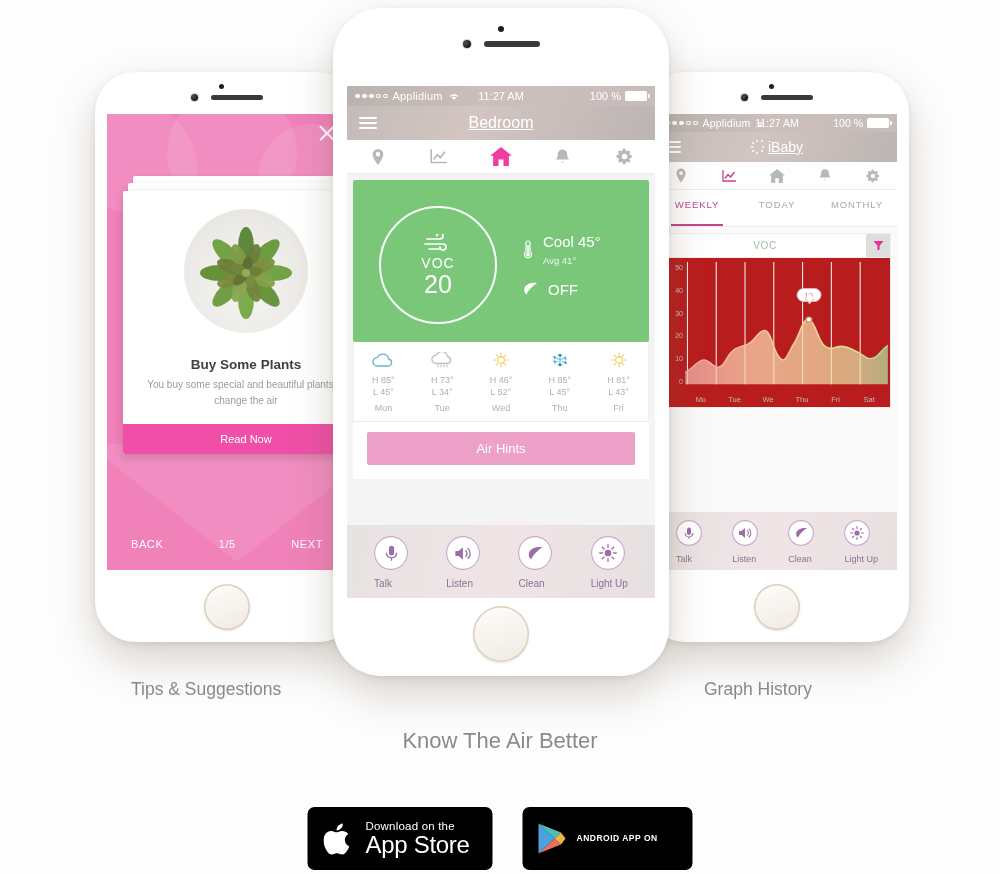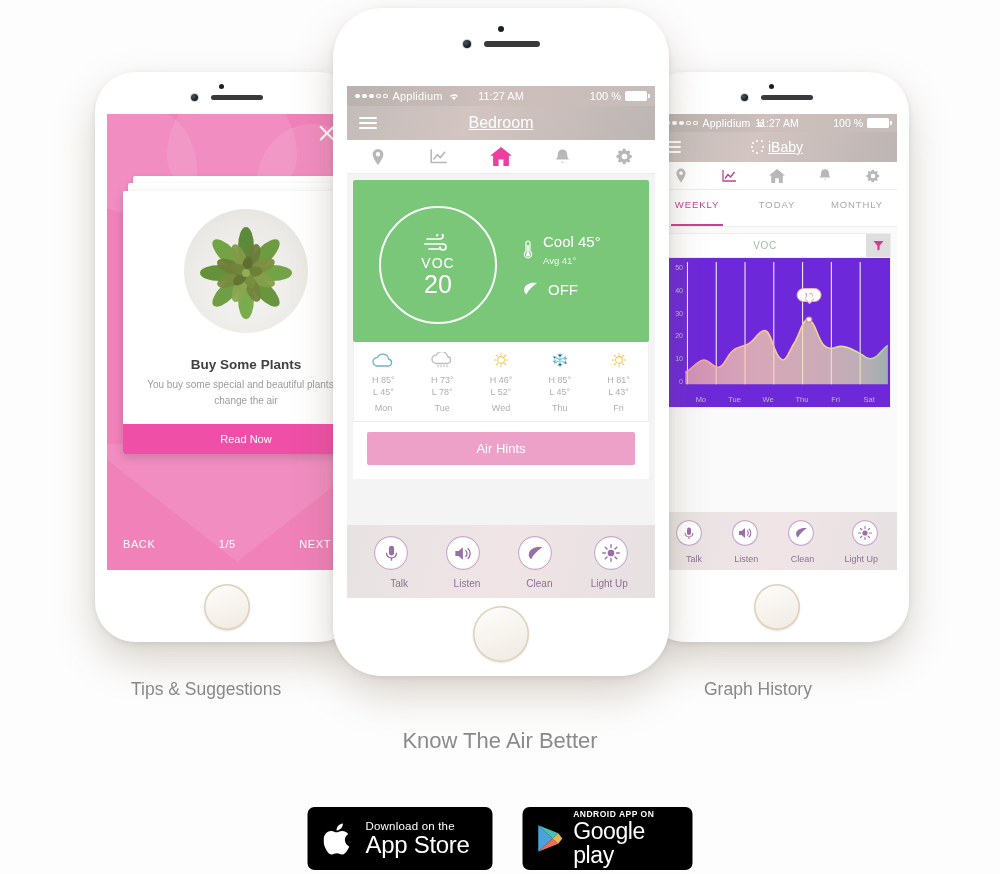--- a/index.html
+++ b/index.html
@@ -117,21 +117,21 @@
   .hints-wrap { background:#fff; margin:0 6px 0; padding:10px 14px 14px; }
   .btn-hints { display:block; width:100%; text-align:center; color:#fff;
                background:#eda0c8; border:none; padding:9px 0; font-size:13px;
                font-weight:300; border-radius:2px; cursor:pointer;
                font-family:"Liberation Sans",sans-serif; }
 
   
   .actions { display:flex; align-items:center; justify-content:space-around;
              background: linear-gradient(105deg,#e7e3e2,#f0e4e6 50%,#e6e0e1);
              padding:10px 6px 8px; }
-  .action { display:flex; flex-direction:column; align-items:flex-end; gap:8px; cursor:pointer; }
+  .action { display:flex; flex-direction:column; align-items:flex-start; gap:8px; cursor:pointer; }
   .action .bubble { border-radius:50%; background:#fff;
                     display:flex;align-items:center;justify-content:center;
                     box-shadow: inset 0 0 0 1.2px #c9a8cc; }
   .action .lbl { font-size:9px; color:#8f6f94; }
 
   
   #screen-left { background:#f081b9; }
   .tips-bg-deco { position:absolute; inset:0; overflow:hidden; }
   .tips-bg-deco .blob { position:absolute; background:rgba(255,255,255,.10);
                         border-radius:50% 50% 50% 50%/60% 60% 40% 40%; }
@@ -150,41 +150,41 @@
   .plant-pot { width:124px;height:124px;border-radius:50%;
                background:radial-gradient(circle at 50% 62%,#f4f4f2 0%,#eceae6 62%,#e3e0db 100%);
                display:flex;align-items:center;justify-content:center; position:relative; }
   .tip-text { text-align:center; padding:6px 16px 16px; }
   .tip-title { font-size:13.5px; color:#404040; font-weight:700; }
   .tip-desc { font-size:10px; color:#9c9c9c; line-height:1.55; margin-top:5px; }
   .btn-read { background:#ef4fa6; color:#fff; text-align:center; font-size:11px;
               padding:9px 0; font-weight:300; cursor:pointer; }
   .tips-nav { position:absolute; left:0; right:0; bottom:20px;
               display:flex; align-items:center; justify-content:space-between;
-              padding:0 16px; color:#fff; font-size:11px; letter-spacing:.6px; }
+              padding:0 24px; color:#fff; font-size:11px; letter-spacing:.6px; }
 
   
   #screen-right { background:#fafafa; }
   .ibaby-logo { display:flex; align-items:center; gap:3px; }
   .ibaby-logo .dots { width:14px;height:14px; position:relative; }
   .ibaby-logo .dots i { position:absolute; width:2.4px;height:2.4px;border-radius:50%;
                         background:#fff; }
   .seg-tabs { display:flex; background:#fff; border-bottom:1px solid #ededed; }
   .seg { flex:1; text-align:center; padding:9px 0 16px; font-size:9.5px;
          color:#a8a8a8; letter-spacing:.9px; cursor:pointer; position:relative; }
   .seg.active { color:#c2458f; }
   .seg.active::after { content:""; position:absolute; left:18%; right:18%; bottom:0;
                        height:1.6px; background:#c2458f; }
   .voc-bar { display:flex; align-items:stretch; background:#fff;
              margin:6px 6px 0; border:1px solid #eee; }
   .voc-bar .lbl { flex:1; text-align:center; font-size:10px; color:#9fbf9f;
                   padding:6px 0; letter-spacing:.6px; }
   .voc-bar .filter-btn { width:24px; background:#dedede;
                          display:flex;align-items:center;justify-content:center; cursor:pointer; }
-  .chart-box { background:#6d28d9; margin:0 6px; border:1px solid #eee; border-top:none;
+  .chart-box { background:#b91c1c; margin:0 6px; border:1px solid #eee; border-top:none;
                position:relative; height:150px; }
   .chart-ylabels { position:absolute; left:3px; top:6px; bottom:22px; width:16px;
                    display:flex; flex-direction:column; justify-content:space-between;
                    font-size:7px; color:#bdbdbd; text-align:right; }
   .chart-xlabels { position:absolute; left:20px; right:4px; bottom:3px;
                    display:flex; font-size:7.5px; color:#bdbdbd; }
   .chart-xlabels span { flex:1; text-align:center; }
   .chart-tooltip { position:absolute; background:#fff; border:1px solid #e3b3b3;
                    border-radius:9px; font-size:8px; color:#d98080;
                    padding:1.5px 7px; transform:translate(-50%,-50%); }
@@ -619,21 +619,21 @@
           </div>
           <div class="w-day">
             <svg width="24" height="16" viewBox="0 0 24 16">
               <path d="M6 11.5a4.2 4.2 0 0 1 .3-8.4A6 6 0 0 1 17.6 4.5 3.6 3.6 0 0 1 18 11.5z" fill="none" stroke="#bdbdbd" stroke-width="1.3"></path>
               <g stroke="#bdbdbd" stroke-width="1.1" stroke-linecap="round">
                 <path d="M8 13.2v1.6M11 13.2v1.6M14 13.2v1.6M17 13.2v1.6"></path>
               </g>
             </svg>
             <div class="hl">
               <div>H 73°</div>
-              <div>L 78°</div>
+              <div>L 34°</div>
             </div>
             <div class="dn">Tue</div>
           </div>
           <div class="w-day">
             <svg width="20" height="16" viewBox="0 0 20 20">
               <g stroke="#f2c64b" stroke-width="1.3" fill="none" stroke-linecap="round">
                 <circle cx="10" cy="10" r="4.2"></circle>
                 <path d="M10 1.5v2.2M10 16.3v2.2M1.5 10h2.2M16.3 10h2.2M4 4l1.5 1.5M14.5 14.5 16 16M16 4l-1.5 1.5M5.5 14.5 4 16"></path>
               </g>
             </svg>
@@ -741,16 +741,15 @@
 
   <div class="badge" id="badge-google">
     <svg width="30" height="33" viewBox="0 0 30 33">
       <path d="M2 1.5 18 16.5 2 31.5z" fill="#4aa3dc"></path>
       <path d="M2 1.5 18 16.5 24.5 10.5z" fill="#50c9c3" opacity=".95"></path>
       <path d="M2 31.5 18 16.5 24.5 22.5z" fill="#e5725c"></path>
       <path d="M24.5 10.5 29 16.5 24.5 22.5 18 16.5z" fill="#e8b64a"></path>
     </svg>
     <span class="b-txt">
       <span class="b-tiny" style="display:block">ANDROID APP ON</span>
-      <span class="b-goog" style="display:block">Google play</span>
     </span>
   </div>
 </div>
 
 </body></html>

